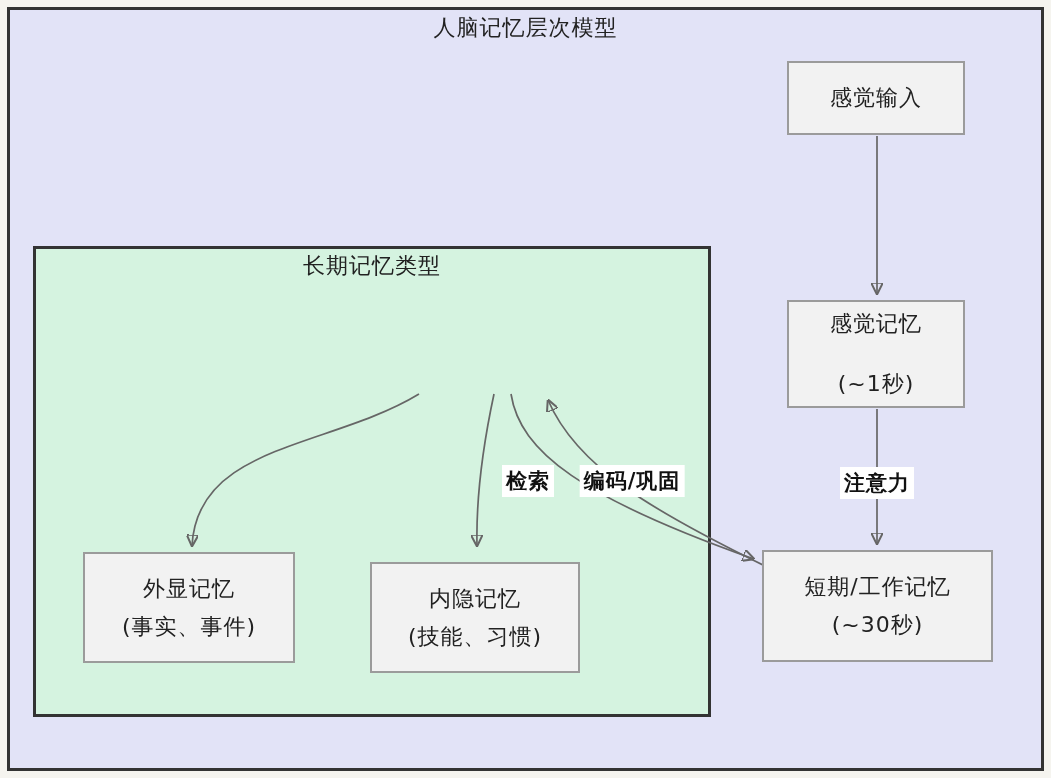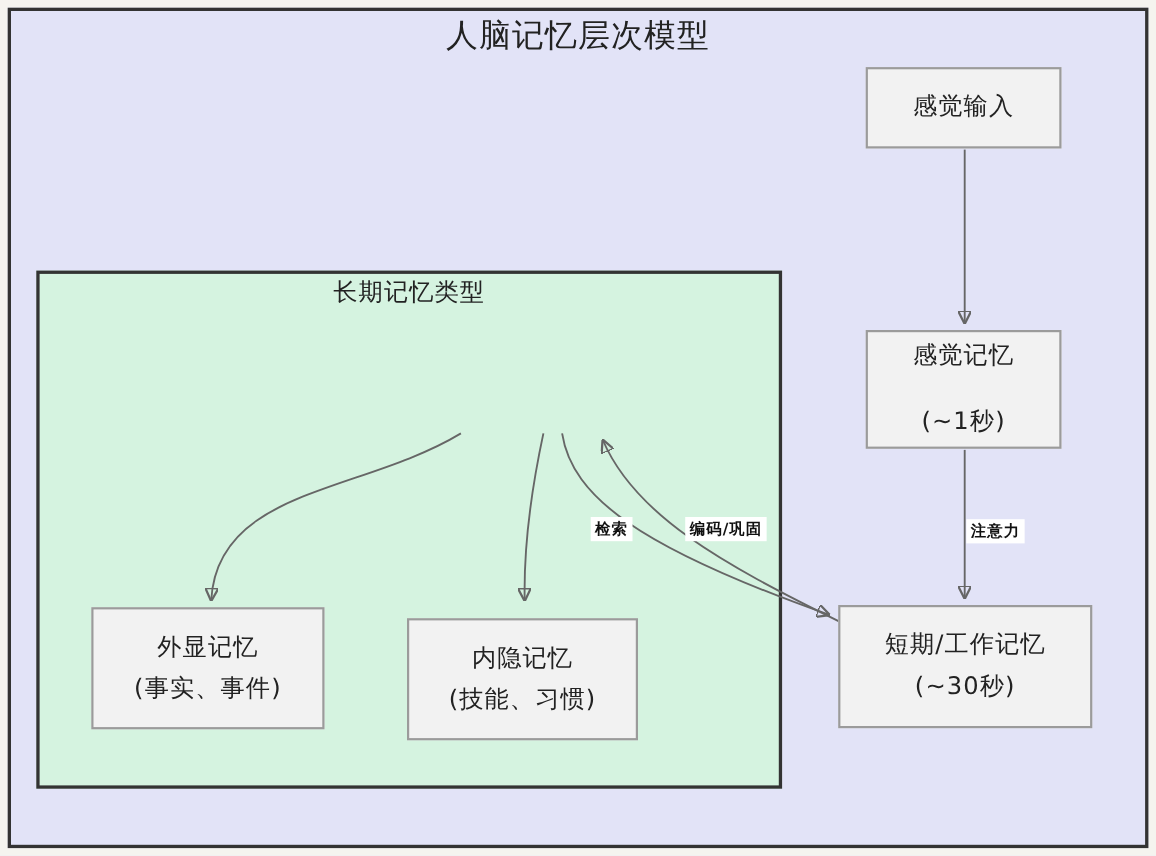--- a/index.html
+++ b/index.html
@@ -14,21 +14,21 @@
   .stage { position: absolute; left: 0; top: 0; width: 1051px; height: 778px; }
 
   .frame {
     position: absolute; left: 7px; top: 7px; width: 1037px; height: 764px;
     background: #E2E3F7;
     border: 3px solid #333333;
   }
   .diagram-title {
     position: absolute; left: 7px; top: 13px; width: 1037px;
     text-align: center;
-    font-size: 29px; color: #222222;
+    font-size: 22px; color: #222222;
     letter-spacing: 1px;
   }
 
   .subgraph {
     position: absolute; left: 33px; top: 246px; width: 678px; height: 471px;
     background: #D5F3E0;
     border: 3px solid #333333;
   }
   .subgraph-title {
     position: absolute; left: 33px; top: 251px; width: 678px;
@@ -59,26 +59,25 @@
     position: absolute; left: 0; top: 0; width: 1051px; height: 778px;
     pointer-events: none;
   }
   svg.arrows path { fill: none; stroke: #666666; stroke-width: 1.7px; }
 
   .edge-label {
     position: absolute;
     transform: translate(-50%, -50%);
     background: #FFFFFF;
     color: #111111;
-    font-size: 14px;
+    font-size: 21px;
     font-weight: bold;
     padding: 2px 4px;
     white-space: nowrap;
     letter-spacing: 1px;
-    margin-left: 28px;
   }
   .edge-label-attention { left: 877px; top: 483px; }
   .edge-label-retrieval { left: 528px; top: 481px; }
   .edge-label-encoding  { left: 632px; top: 481px; }
 </style>
 </head>
 <body>
 
 <div class="stage">
 

